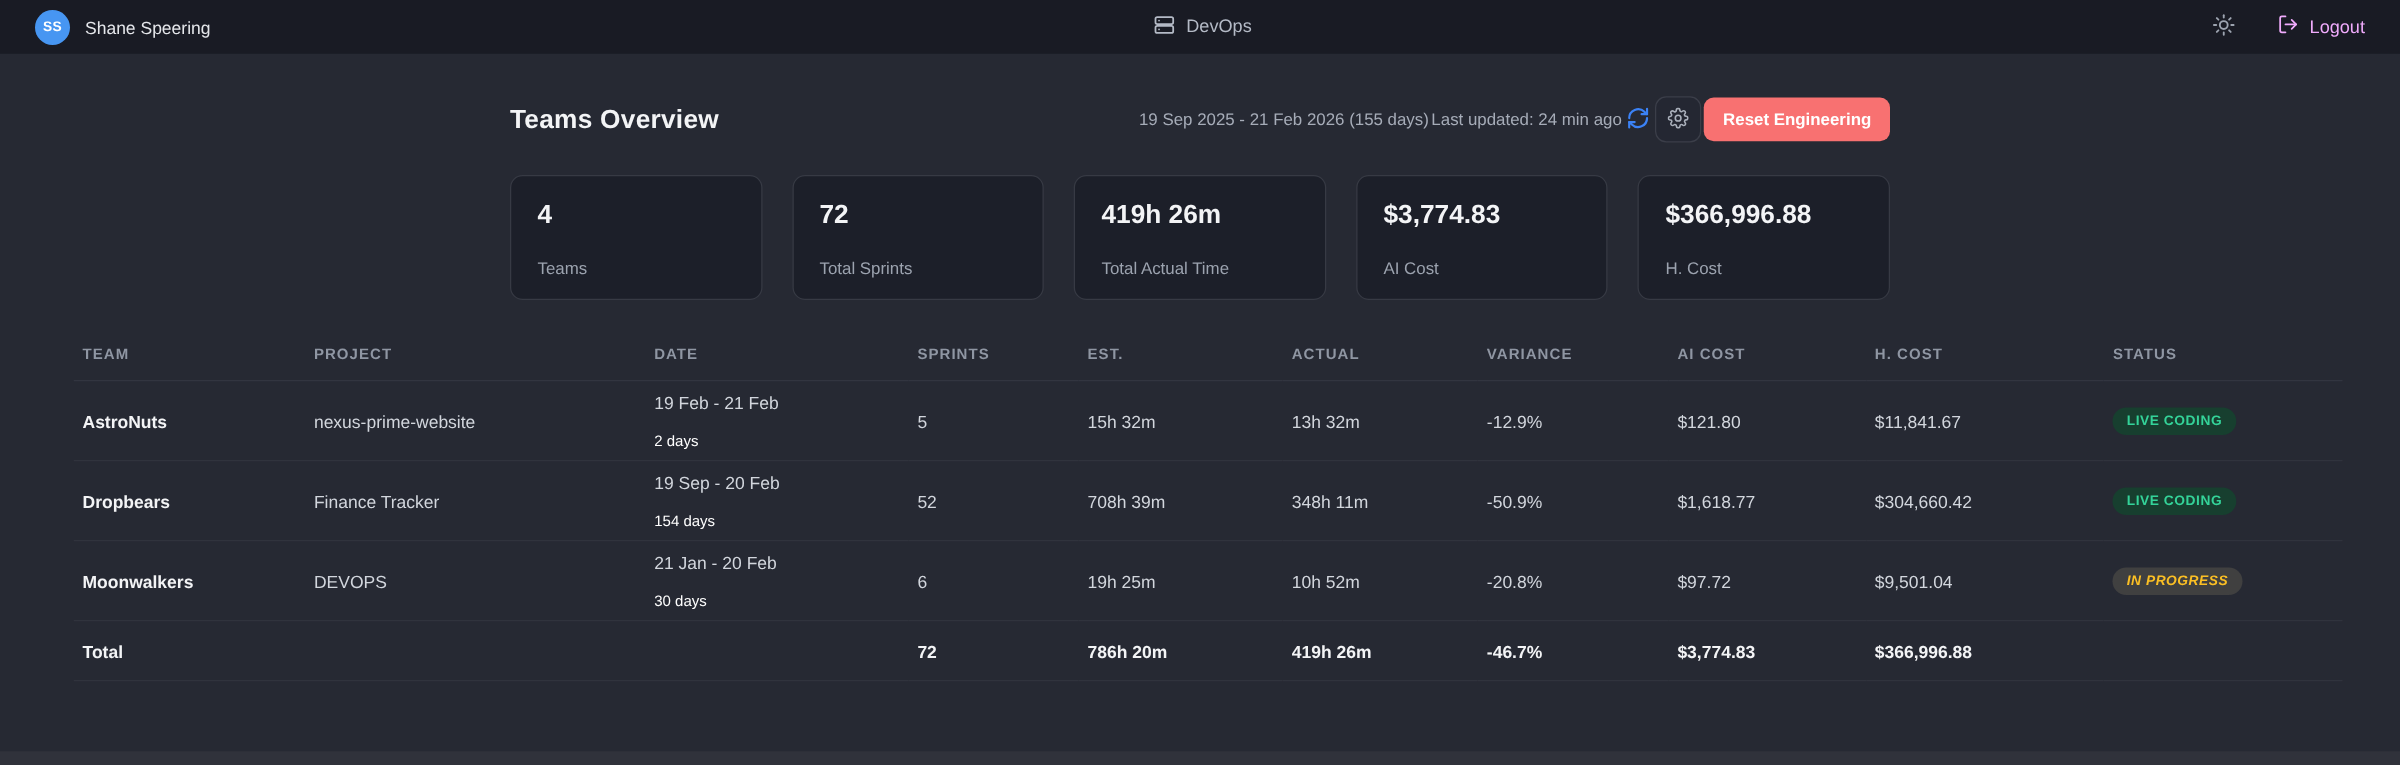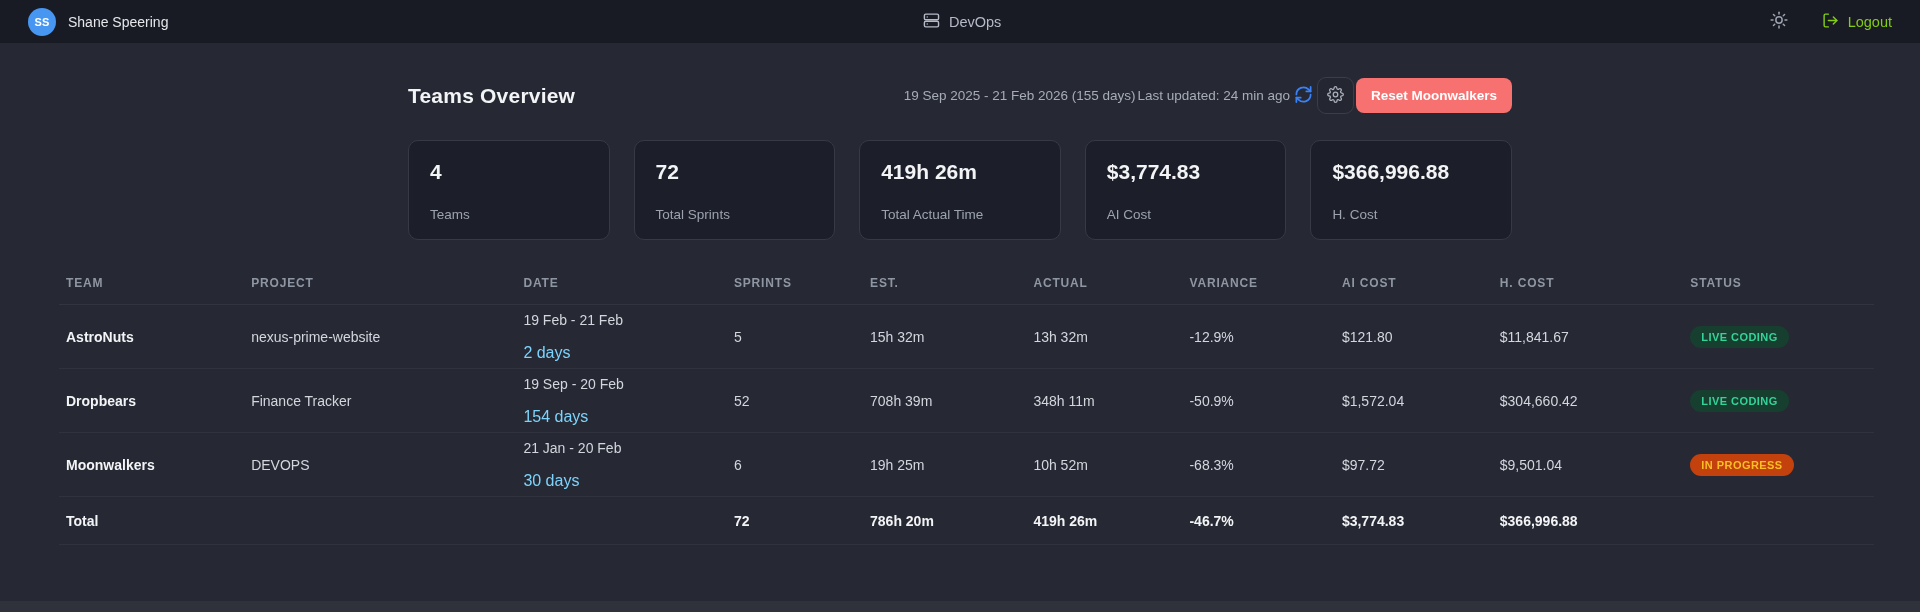--- a/index.html
+++ b/index.html
@@ -31,21 +31,21 @@
     padding:8px 15px; border-radius:8px; color:#b4bac6; cursor:pointer;
     background:transparent;
   }
   .tab.active { background:#1e3a5f; color:#5ea0f5; font-weight:600; }
   .tab svg { width:17px; height:17px; }
   .topbar-right { margin-left:auto; display:flex; align-items:center; gap:34px; }
   .icon-btn { background:none; border:none; color:#9ca3af; cursor:pointer; display:flex; align-items:center; }
   .icon-btn svg { width:18px; height:18px; }
   .logout-btn {
     display:flex; align-items:center; gap:9px; background:none; border:none;
-    color:#84cc16; font-size:14.5px; cursor:pointer;
+    color:#f0abfc; font-size:14.5px; cursor:pointer;
     font-family:inherit;
   }
   .logout-btn svg { width:17px; height:17px; }
 
   
   .content-head { width:1104px; margin:34px auto 0; }
   .head-row { display:flex; align-items:center; }
   .page-title { font-size:21px; font-weight:700; color:#f3f4f6; letter-spacing:.01em; }
   .head-meta { margin-left:auto; display:flex; align-items:center; gap:2px; }
   .date-range, .last-updated { font-size:13.5px; color:#a6acb8; }
@@ -83,27 +83,27 @@
     text-align:left; font-size:12px; font-weight:600; color:#8f96a3;
     text-transform:uppercase; letter-spacing:.07em; padding:0 8px 14px 7px;
     border-bottom:1px solid #323540;
   }
   tbody td {
     height:64px; font-size:14px; color:#d2d6dd; padding:0 8px 0 7px;
     border-bottom:1px solid #30333d; vertical-align:middle;
   }
   td.cell-team { font-weight:700; color:#f3f4f6; }
   .date-main { font-size:14px; color:#d2d6dd; }
-  .date-sub { font-size:16px; color:#7dd3fc; margin-top:16px; }
+  .date-sub { font-size:12px; color:#ffffff; margin-top:16px; }
   .badge {
     display:inline-block; padding:5px 11px; border-radius:999px;
     font-size:11px; font-weight:700; letter-spacing:.04em;
   }
   .badge-live { background:#173f2f; color:#34d399; }
-  .badge-progress { background:#c2410c; color:#fbbf24; }
+  .badge-progress { background:#404040; color:#fbbf24;font-style:italic; }
   tfoot td {
     height:48px; font-size:14px; font-weight:700; color:#f3f4f6;
     padding:0 8px 0 7px; border-top:1px solid #3a3d47;
     border-bottom:1px solid #30333d; vertical-align:middle;
   }
   .bottom-strip {
     position:absolute; left:0; bottom:0; width:100%; height:11px; background:#30323b;
   }
 </style>
 </head>
@@ -177,21 +177,21 @@
         </span>
       </button>
       <button class="gear-btn">
         <span>
           <svg viewBox="0 0 24 24" fill="none" stroke="currentColor" stroke-width="1.8" stroke-linecap="round" stroke-linejoin="round">
             <circle cx="12" cy="12" r="3.2"></circle>
             <path d="M19.4 15a1.65 1.65 0 0 0 .33 1.82l.06.06a2 2 0 1 1-2.83 2.83l-.06-.06a1.65 1.65 0 0 0-1.82-.33 1.65 1.65 0 0 0-1 1.51V21a2 2 0 1 1-4 0v-.09a1.65 1.65 0 0 0-1-1.51 1.65 1.65 0 0 0-1.82.33l-.06.06a2 2 0 1 1-2.83-2.83l.06-.06a1.65 1.65 0 0 0 .33-1.82 1.65 1.65 0 0 0-1.51-1H3a2 2 0 1 1 0-4h.09a1.65 1.65 0 0 0 1.51-1 1.65 1.65 0 0 0-.33-1.82l-.06-.06a2 2 0 1 1 2.83-2.83l.06.06a1.65 1.65 0 0 0 1.82.33h.01a1.65 1.65 0 0 0 1-1.51V3a2 2 0 1 1 4 0v.09a1.65 1.65 0 0 0 1 1.51h.01a1.65 1.65 0 0 0 1.82-.33l.06-.06a2 2 0 1 1 2.83 2.83l-.06.06a1.65 1.65 0 0 0-.33 1.82v.01a1.65 1.65 0 0 0 1.51 1H21a2 2 0 1 1 0 4h-.09a1.65 1.65 0 0 0-1.51 1z"></path>
           </svg>
         </span>
       </button>
-      <button class="reset-btn">Reset Moonwalkers</button>
+      <button class="reset-btn">Reset Engineering</button>
     </div>
   </div>
 </section>
 
 <section class="stats-row">
   <div class="stat-card">
     <div class="stat-value">4</div>
     <div class="stat-label">Teams</div>
   </div>
   <div class="stat-card">
@@ -262,37 +262,37 @@
         <td class="cell-team">Dropbears</td>
         <td>Finance Tracker</td>
         <td>
           <div class="date-main">19 Sep - 20 Feb</div>
           <div class="date-sub">154 days</div>
         </td>
         <td>52</td>
         <td>708h 39m</td>
         <td>348h 11m</td>
         <td>-50.9%</td>
-        <td>$1,572.04</td>
+        <td>$1,618.77</td>
         <td>$304,660.42</td>
         <td>
           <span class="badge badge-live">LIVE CODING</span>
         </td>
       </tr>
       <tr>
         <td class="cell-team">Moonwalkers</td>
         <td>DEVOPS</td>
         <td>
           <div class="date-main">21 Jan - 20 Feb</div>
           <div class="date-sub">30 days</div>
         </td>
         <td>6</td>
         <td>19h 25m</td>
         <td>10h 52m</td>
-        <td>-68.3%</td>
+        <td>-20.8%</td>
         <td>$97.72</td>
         <td>$9,501.04</td>
         <td>
           <span class="badge badge-progress">IN PROGRESS</span>
         </td>
       </tr>
     </tbody>
     <tfoot>
       <tr>
         <td>Total</td>

